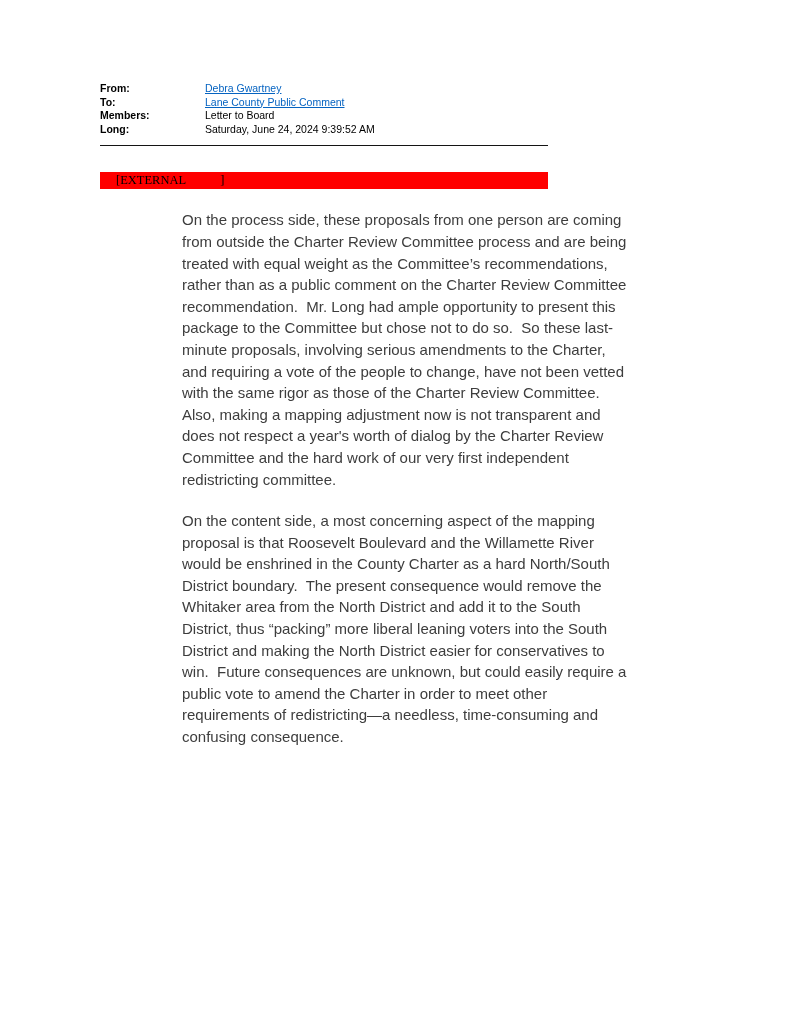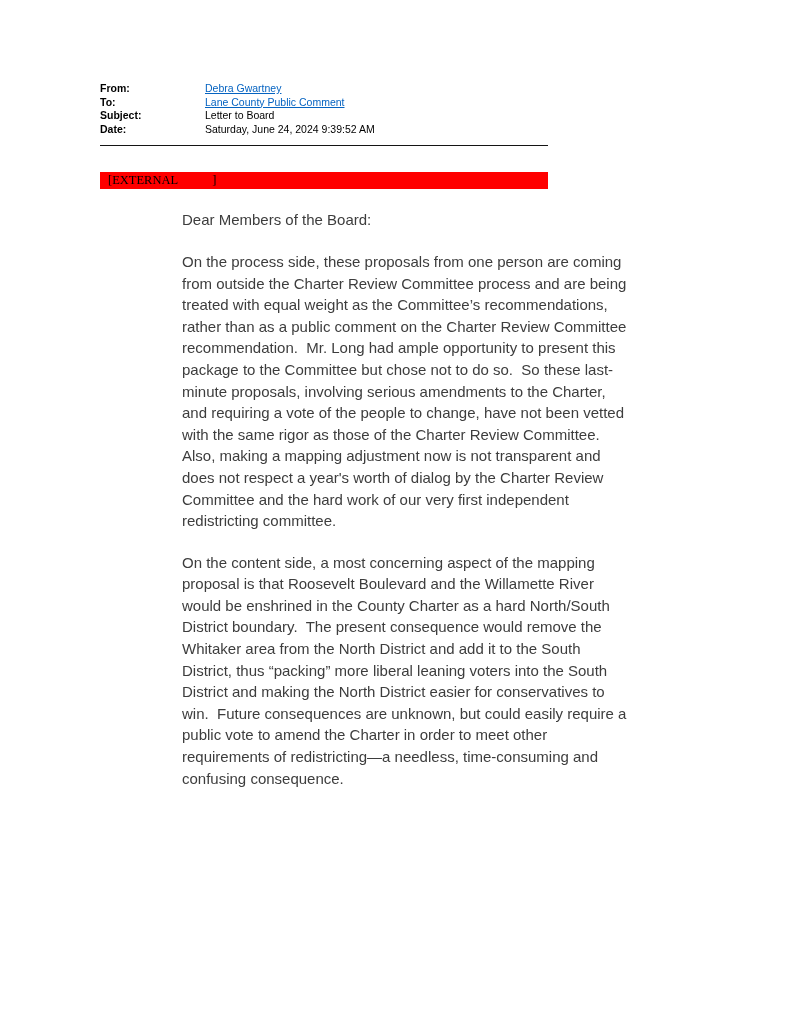--- a/index.html
+++ b/index.html
@@ -26,21 +26,21 @@
   }
   .header-value { }
   .header-value.link { cursor: pointer; }
   .header-divider {
     border: none;
     border-top: 1.5px solid #141414;
     margin: 9px 100px 0 100px;
   }
   .banner {
     margin: 26px 100px 0 100px;
-    padding: 1px 3px 2px 8px;
+    padding: 1px 3px 2px 16px;
     font-family: "Liberation Serif", serif;
     font-size: 12.5px;
     line-height: 14px;
   }
   .banner .close-bracket { margin-left: 34px; }
   .body-content {
     margin: 20px 160px 0 182px;
     width: 448px;
     font-size: 15px;
     line-height: 21.6px;
@@ -60,37 +60,36 @@
     <div id="header-fields">
         <div class="header-row">
           <span class="header-label">From:</span>
           <a class="header-value link" href="#" style="color: rgb(5, 99, 193);">Debra Gwartney</a>
         </div>
         <div class="header-row">
           <span class="header-label">To:</span>
           <a class="header-value link" href="#" style="color: rgb(5, 99, 193);">Lane County Public Comment</a>
         </div>
         <div class="header-row">
-          <span class="header-label">Subject:</span>
+          <span class="header-label">Members:</span>
           <span class="header-value">Letter to Board</span>
         </div>
         <div class="header-row">
-          <span class="header-label">Date:</span>
+          <span class="header-label">Long:</span>
           <span class="header-value">Saturday, June 24, 2024 9:39:52 AM</span>
         </div>
       </div>
   </div>
 
   <hr class="header-divider" style="border-top-color: rgb(20, 20, 20);">
 
   <div class="banner" style="background-color: rgb(255, 0, 0); color: rgb(0, 0, 0);">
     <span>[EXTERNAL</span><span class="close-bracket">]</span>
   </div>
 
   <div class="body-content" style="color: rgb(61, 61, 61);">
-    <p class="salutation">Dear Members of the Board:</p>
     <div id="paragraphs">
         <p class="para">On the process side, these proposals from one person are coming from outside the Charter Review Committee process and are being treated with equal weight as the Committee’s recommendations, rather than as a public comment on the Charter Review Committee recommendation.  Mr. Long had ample opportunity to present this package to the Committee but chose not to do so.  So these last-minute proposals, involving serious amendments to the Charter, and requiring a vote of the people to change, have not been vetted with the same rigor as those of the Charter Review Committee.  Also, making a mapping adjustment now is not transparent and does not respect a year's worth of dialog by the Charter Review Committee and the hard work of our very first independent redistricting committee.</p>
         <p class="para">On the content side, a most concerning aspect of the mapping proposal is that Roosevelt Boulevard and the Willamette River would be enshrined in the County Charter as a hard North/South District boundary.  The present consequence would remove the Whitaker area from the North District and add it to the South District, thus “packing” more liberal leaning voters into the South District and making the North District easier for conservatives to win.  Future consequences are unknown, but could easily require a public vote to amend the Charter in order to meet other requirements of redistricting—a needless, time-consuming and confusing consequence.</p>
       </div>
   </div>
 
 </div>
 
 </body></html>

